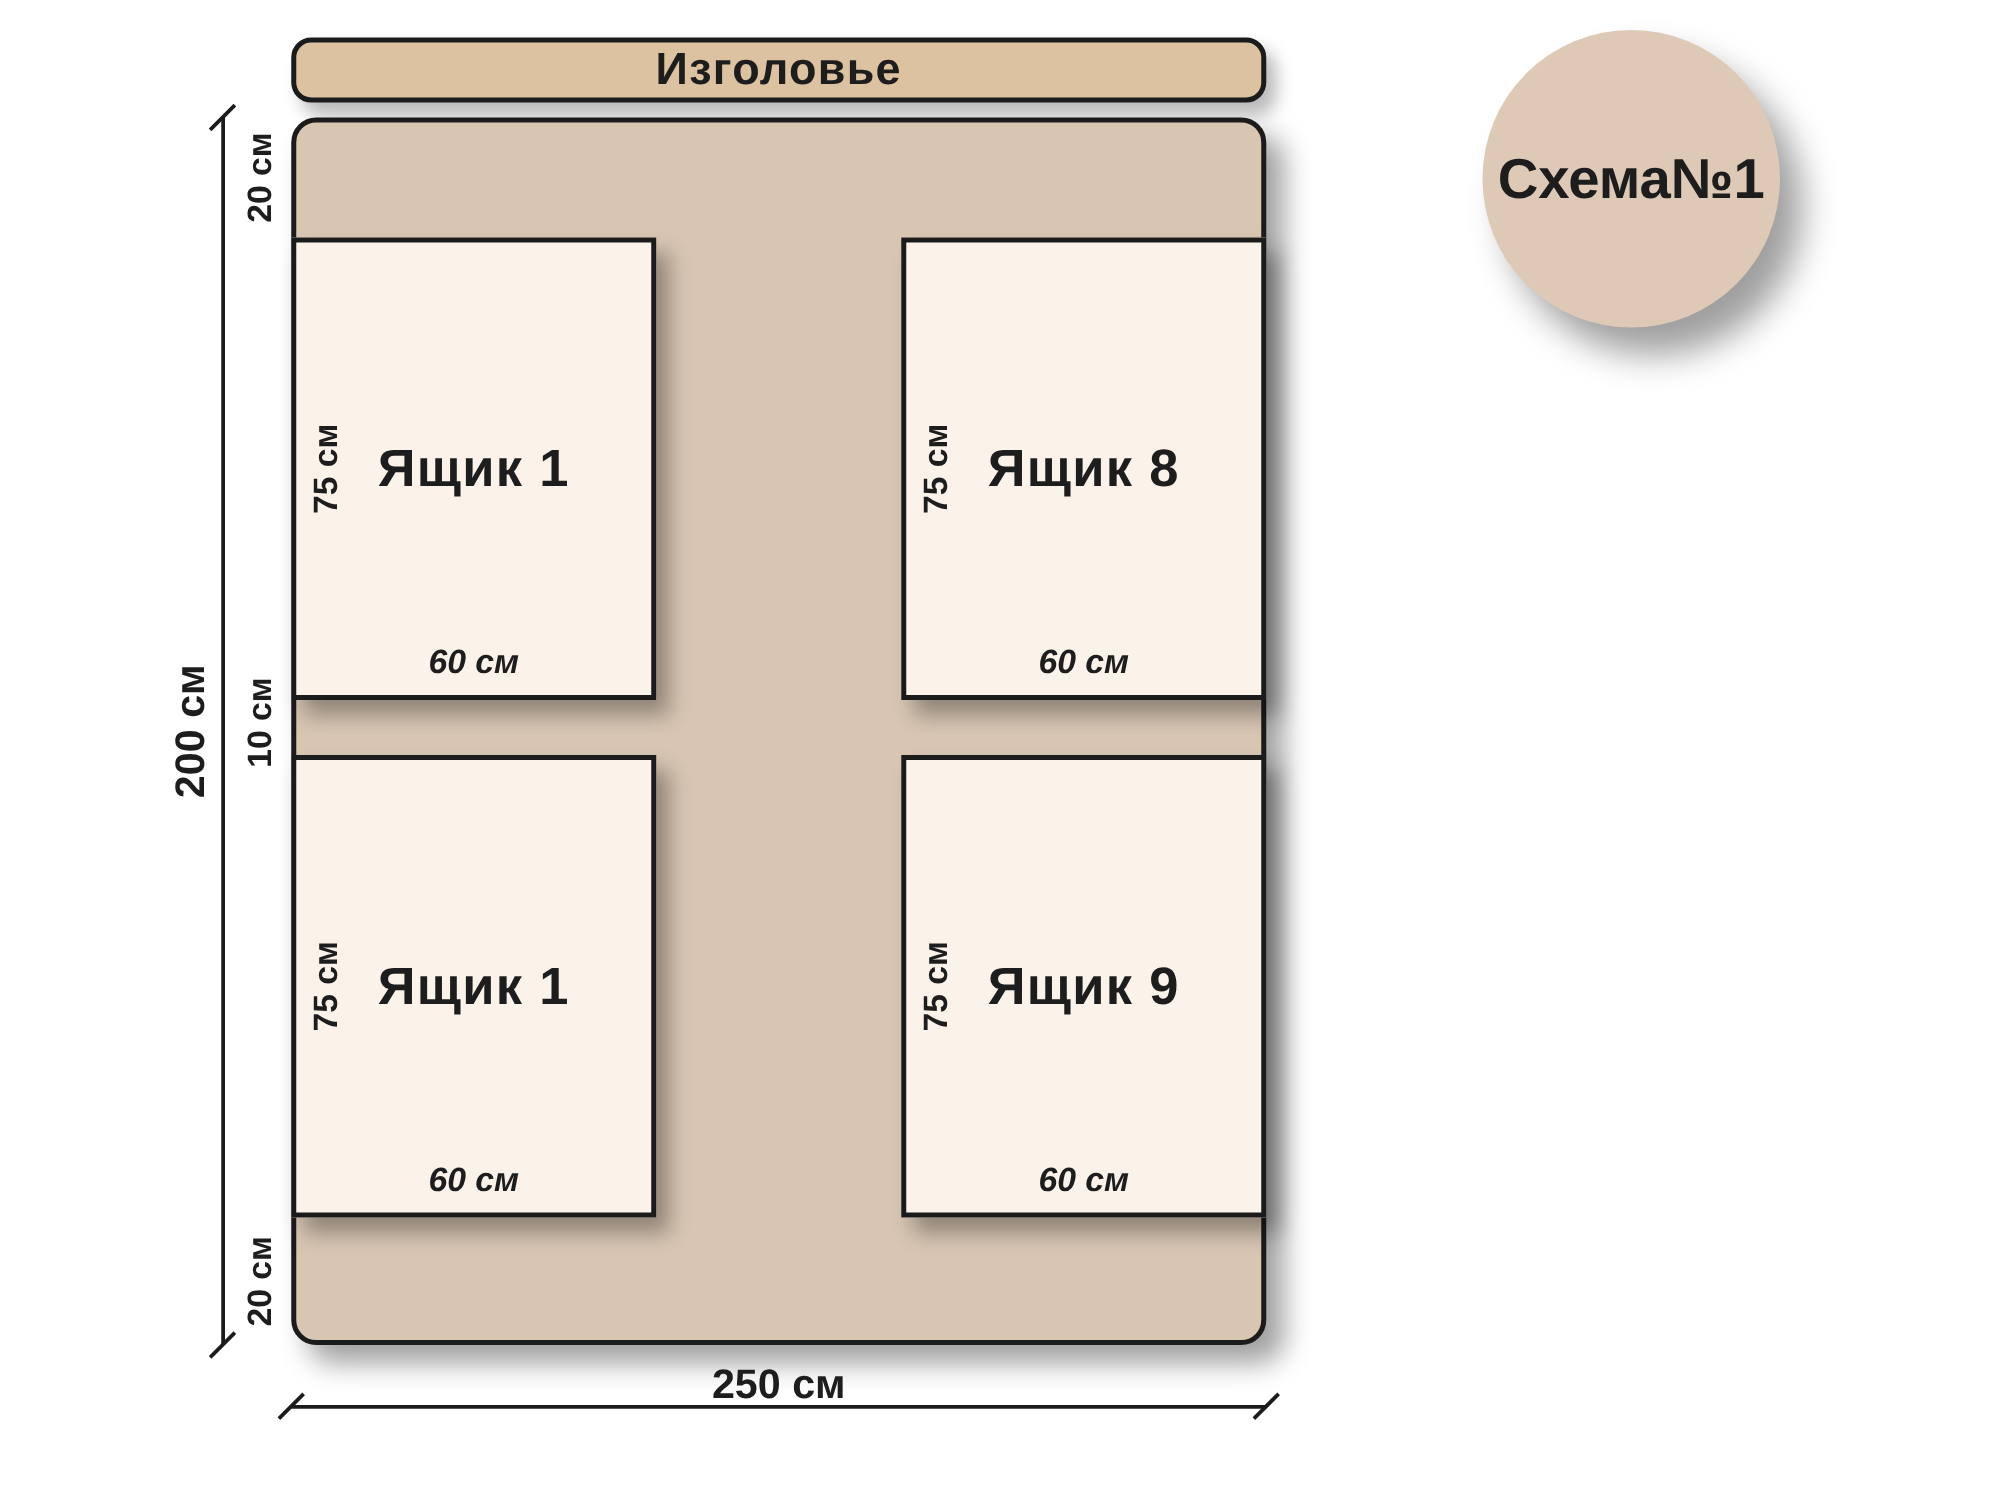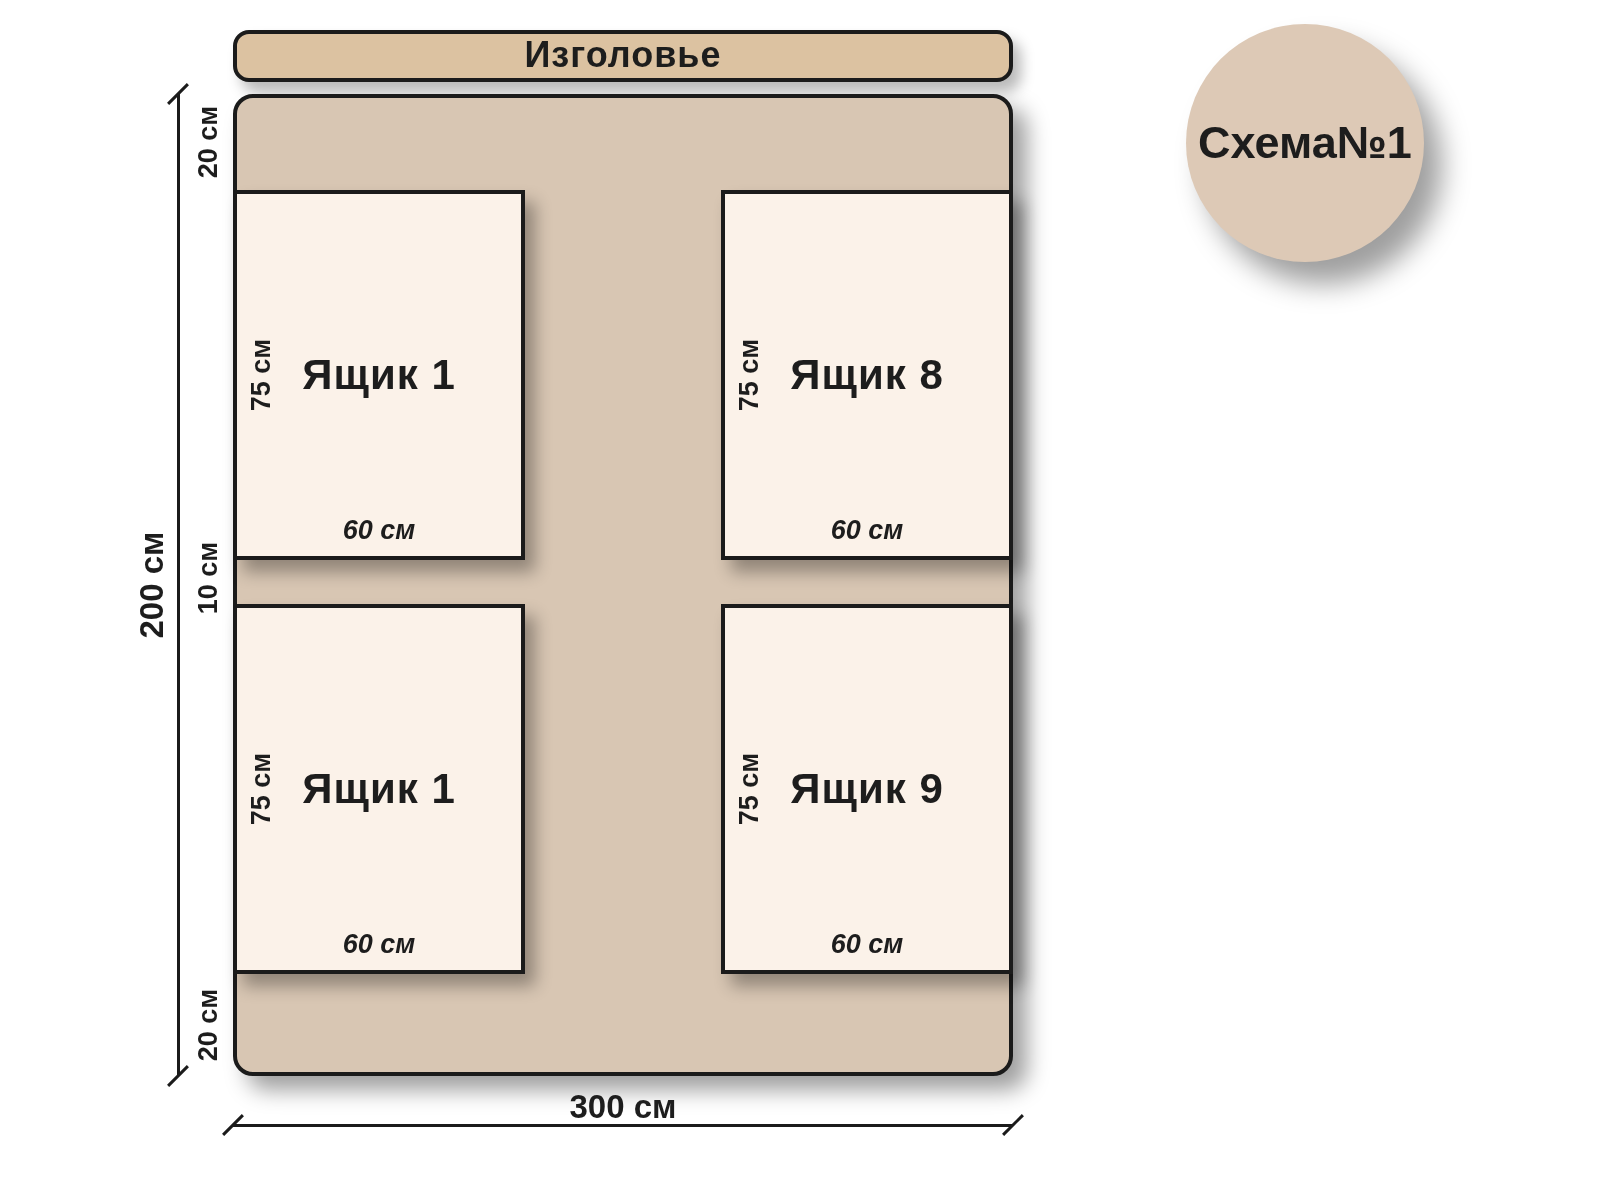--- a/index.html
+++ b/index.html
@@ -159,20 +159,20 @@
   <div class="tick" style="left:178px;top:1076px;"></div>
 
   <div class="dim-line-h"></div>
   <div class="tick" style="left:233px;top:1125px;"></div>
   <div class="tick" style="left:1013px;top:1125px;"></div>
 
   <span class="vdim big" style="left:152px;top:585px;">200 см</span>
   <span class="vdim" style="left:208px;top:142px;">20 см</span>
   <span class="vdim" style="left:208px;top:578px;">10 см</span>
   <span class="vdim" style="left:208px;top:1025px;">20 см</span>
-  <span class="hdim" style="left:623px;top:1107px;">300 см</span>
+  <span class="hdim" style="left:623px;top:1107px;">250 см</span>
 
   <div class="badge">
     <span>Схема</span>
     <span>№1</span>
   </div>
 
 </div>
 
 </body></html>

